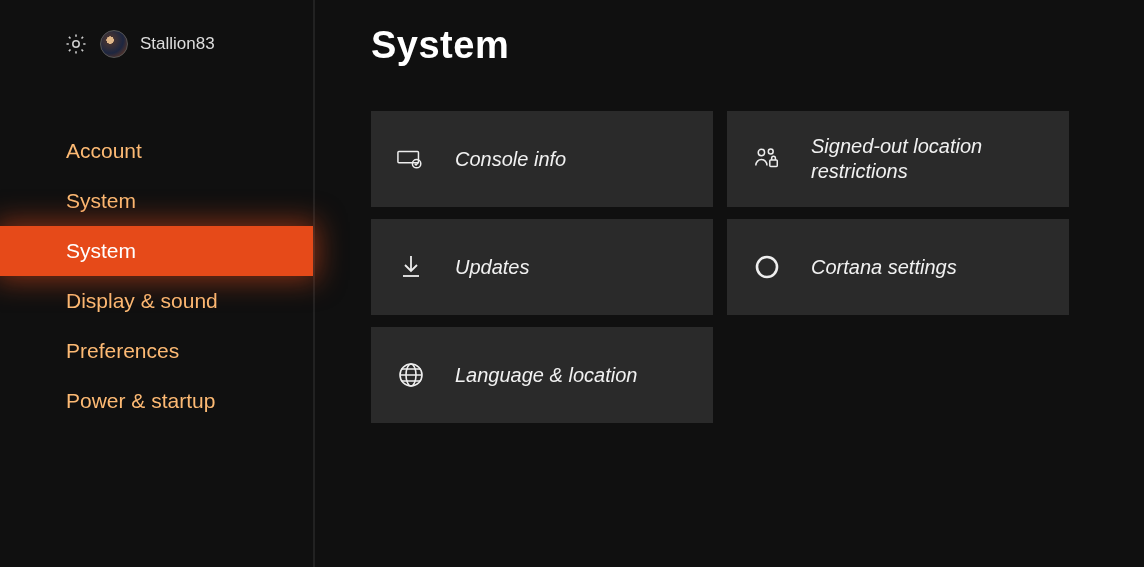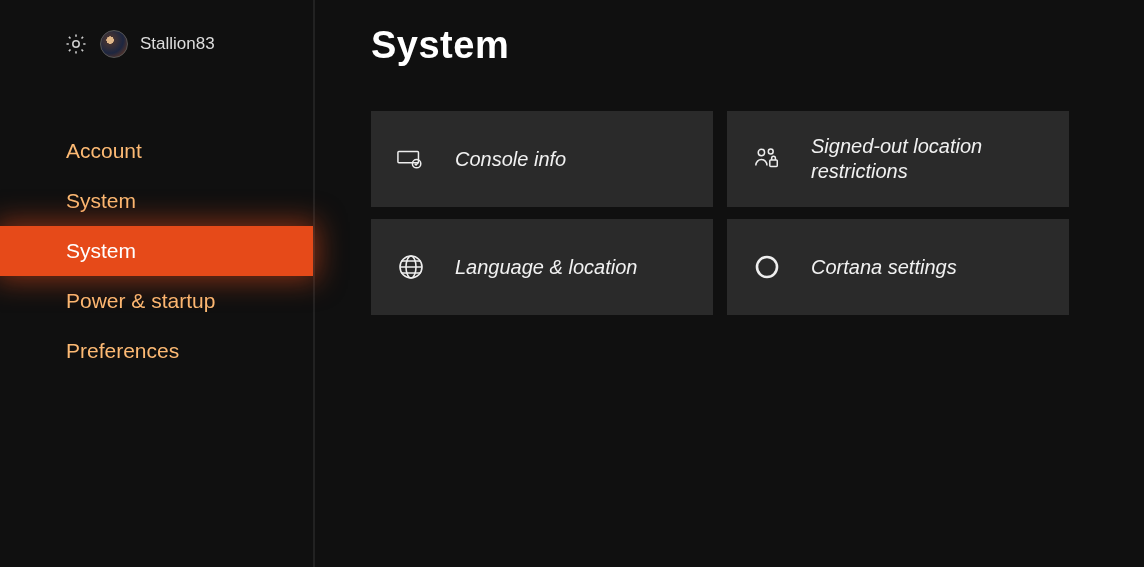--- a/index.html
+++ b/index.html
@@ -124,24 +124,27 @@
       <div class="sidebar-item">
         <span>Account</span>
       </div>
       <div class="sidebar-item">
         <span>System</span>
       </div>
       <div class="sidebar-item active">
         <span>System</span>
       </div>
       <div class="sidebar-item">
+        <span>Display &amp; sound</span>
+      </div>
+      <div class="sidebar-item">
+        <span>Preferences</span>
+      </div>
+      <div class="sidebar-item">
         <span>Power &amp; startup</span>
-      </div>
-      <div class="sidebar-item">
-        <span>Preferences</span>
       </div>
     </nav>
   </aside>
 
   <main class="main">
     <h1 class="page-title">System</h1>
 
     <div class="tile-grid">
 
       <div class="tile">
@@ -161,38 +164,48 @@
             <circle cx="9" cy="6" r="3.4"></circle>
             <path d="M3 20c0-4 3-6.5 6-6.5s6 2.5 6 6.5"></path>
             <circle cx="19" cy="5" r="2.6"></circle>
             <rect x="18" y="14" width="8" height="7" rx="1"></rect>
             <path d="M20 14v-2a2 2 0 014 0v2"></path>
           </svg>
         </span>
         <span class="tile-label">Signed-out location restrictions</span>
       </div>
 
+      <div class="tile">
+        <span class="tile-icon">
+          <svg width="24" height="26" viewBox="0 0 24 26" fill="none" stroke="#eee" stroke-width="1.8">
+            <path d="M12 2v15"></path>
+            <path d="M6 11l6 6 6-6"></path>
+            <path d="M4 22h16"></path>
+          </svg>
+        </span>
+        <span class="tile-label">Updates</span>
+      </div>
+
+      <div class="tile">
+        <span class="tile-icon">
+          <svg width="26" height="26" viewBox="0 0 26 26" fill="none" stroke="#eee" stroke-width="2.6">
+            <circle cx="13" cy="13" r="10"></circle>
+          </svg>
+        </span>
+        <span class="tile-label">Cortana settings</span>
+      </div>
 
       <div class="tile">
         <span class="tile-icon">
           <svg width="26" height="26" viewBox="0 0 26 26" fill="none" stroke="#eee" stroke-width="1.6">
             <circle cx="13" cy="13" r="11"></circle>
             <ellipse cx="13" cy="13" rx="5" ry="11"></ellipse>
             <path d="M2 13h22M3.5 7h19M3.5 19h19"></path>
           </svg>
         </span>
         <span class="tile-label">Language &amp; location</span>
       </div>
 
-      <div class="tile">
-        <span class="tile-icon">
-          <svg width="26" height="26" viewBox="0 0 26 26" fill="none" stroke="#eee" stroke-width="2.6">
-            <circle cx="13" cy="13" r="10"></circle>
-          </svg>
-        </span>
-        <span class="tile-label">Cortana settings</span>
-      </div>
-
 
 
     </div>
   </main>
 </div>
 
 </body></html>

